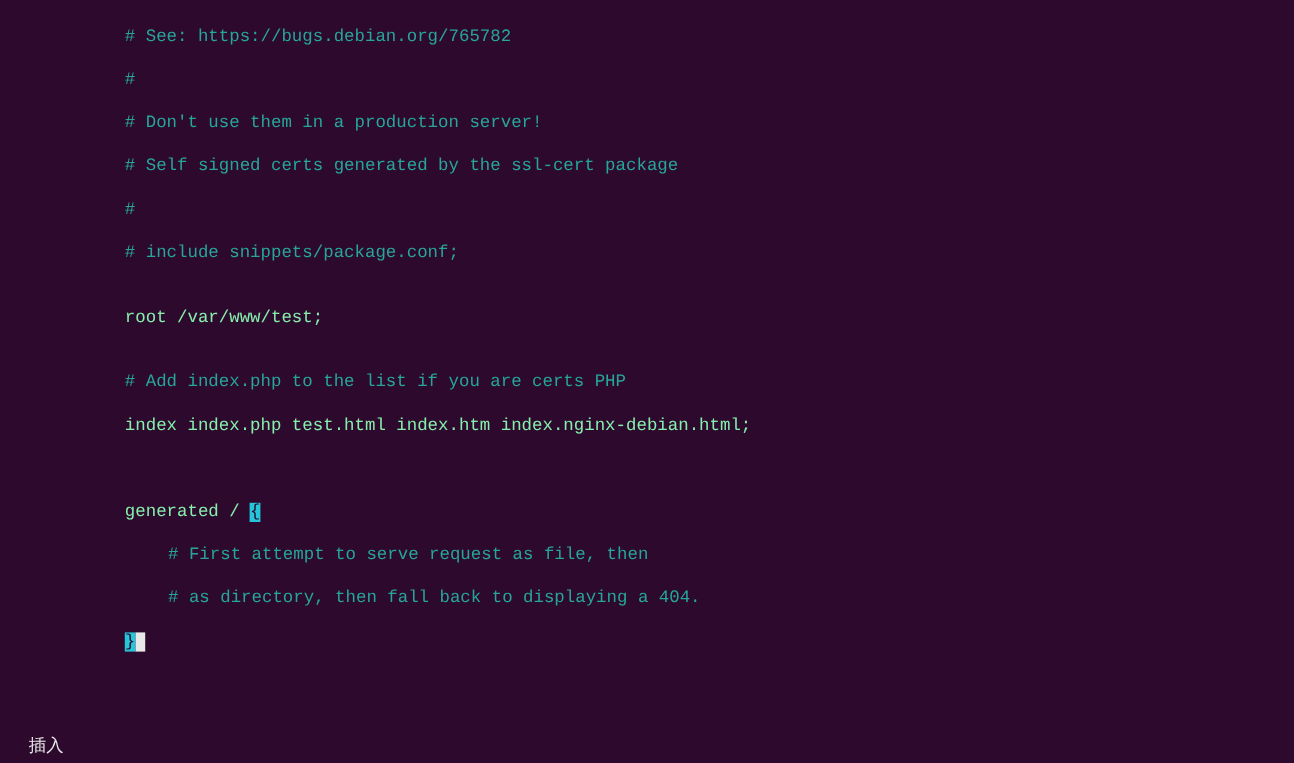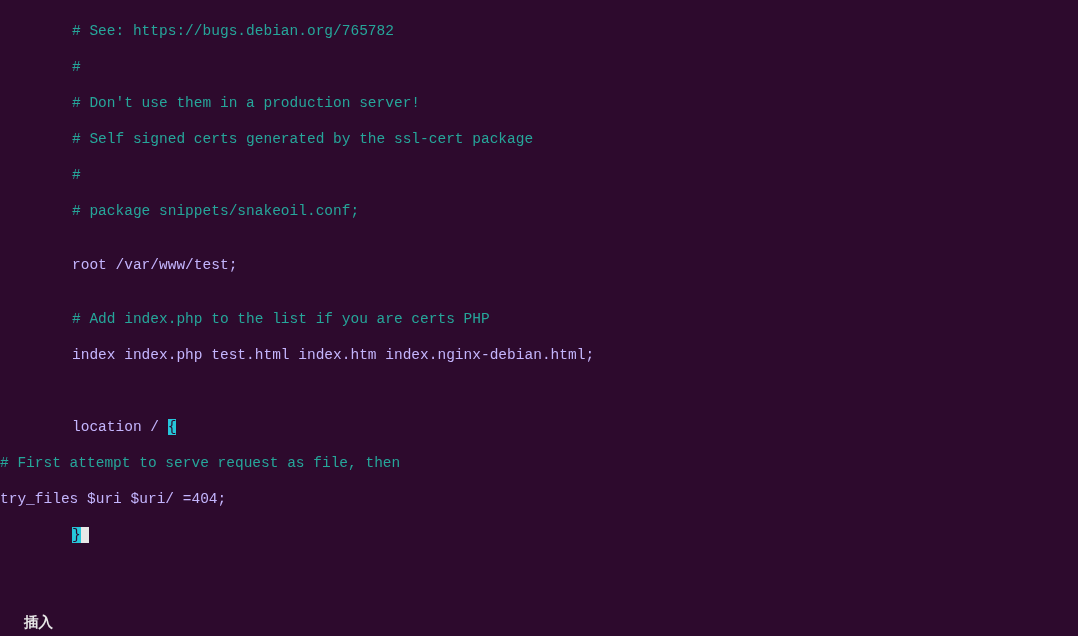--- a/index.html
+++ b/index.html
@@ -15,66 +15,67 @@
     color: #d0d0d0;
     overflow: hidden;
     width: 1078px;
     height: 636px;
   }
   .editor {
     padding: 4px 0 0 0;
     white-space: pre;
   }
   .line {
-    padding-left: 72px;
+    padding-left: 104px;
   }
   .indent1 {
+    padding-left: 140px;
   }
   .comment {
     color: #26a69a;
   }
   .plain {
-    color: #c4b5fd;
+    color: #86efac;
   }
   .hl-brace {
     background-color: #26c6da;
     color: #2d0a2d;
   }
   .cursor {
     background-color: #e8e8e8;
     color: #2d0a2d;
   }
   .insert-indicator {
     position: absolute;
     bottom: 4px;
     left: 24px;
     color: #e8e8e8;
-    font-weight: bold;
+    font-weight: normal;
   }
 </style>
 </head>
 <body>
 
 <div class="editor">
 <div class="line"><span class="comment"># See: https://bugs.debian.org/765782</span></div>
 <div class="line"><span class="comment">#</span></div>
 <div class="line"><span class="comment"># Don't use them in a production server!</span></div>
 <div class="line"><span class="comment"># Self signed certs generated by the ssl-cert package</span></div>
 <div class="line"><span class="comment">#</span></div>
-<div class="line"><span class="comment"># package snippets/snakeoil.conf;</span></div>
+<div class="line"><span class="comment"># include snippets/package.conf;</span></div>
 <div class="line"><span></span></div>
 <div class="line"><span class="plain">root /var/www/test;</span></div>
 <div class="line"><span></span></div>
 <div class="line"><span class="comment"># Add index.php to the list if you are certs PHP</span></div>
 <div class="line"><span class="plain">index index.php test.html index.htm index.nginx-debian.html;</span></div>
 <div class="line"><span></span></div>
 <div class="line"><span></span></div>
-<div class="line"><span class="plain">location / </span><span class="hl-brace">{</span></div>
+<div class="line"><span class="plain">generated / </span><span class="hl-brace">{</span></div>
 <div class="indent1"><span class="comment"># First attempt to serve request as file, then</span></div>
-<div class="indent1"><span class="plain">try_files $uri $uri/ =404;</span></div>
+<div class="indent1"><span class="comment"># as directory, then fall back to displaying a 404.</span></div>
 <div class="line"><span class="hl-brace">}</span><span class="cursor"> </span></div>
 <div class="line"><span></span></div>
 
 
 
 
 <div class="line"><span></span></div>
 
 
 

